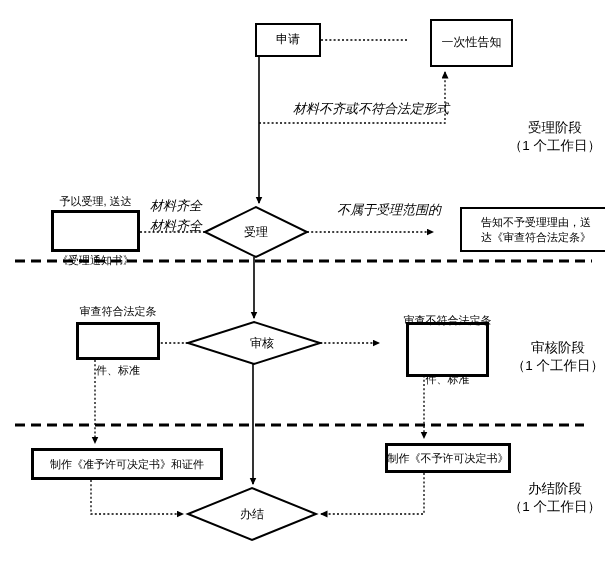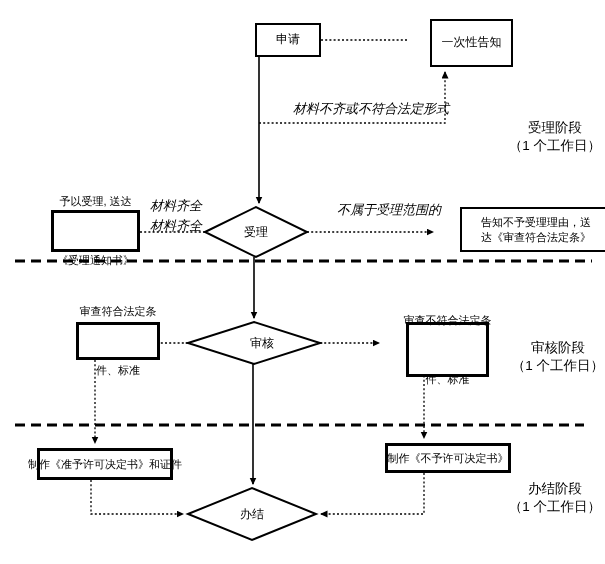--- a/index.html
+++ b/index.html
@@ -84,21 +84,21 @@
   <div class="box heavy" style="left:53px;top:322px;width:84px;height:38px;text-align:right;">
     <span>审查符合法定条</span>
     <span>件、标准</span>
   </div>
 
   <div class="box heavy" style="left:383px;top:322px;width:83px;height:55px;">
     <span>审查不符合法定条</span>
     <span>件、标准</span>
   </div>
 
-  <div class="box heavy" style="left:14px;top:448px;width:136px;height:32px;">
+  <div class="box heavy" style="left:8px;top:448px;width:192px;height:32px;">
     <span>制作《准予许可决定书》和证件</span>
   </div>
 
   <div class="box heavy" style="left:362px;top:443px;width:126px;height:30px;">
     <span>制作《不予许可决定书》</span>
   </div>
 
   <div class="dlabel" style="left:256px;top:232px;">受理</div>
   <div class="dlabel" style="left:262px;top:343px;">审核</div>
   <div class="dlabel" style="left:252px;top:514px;">办结</div>

